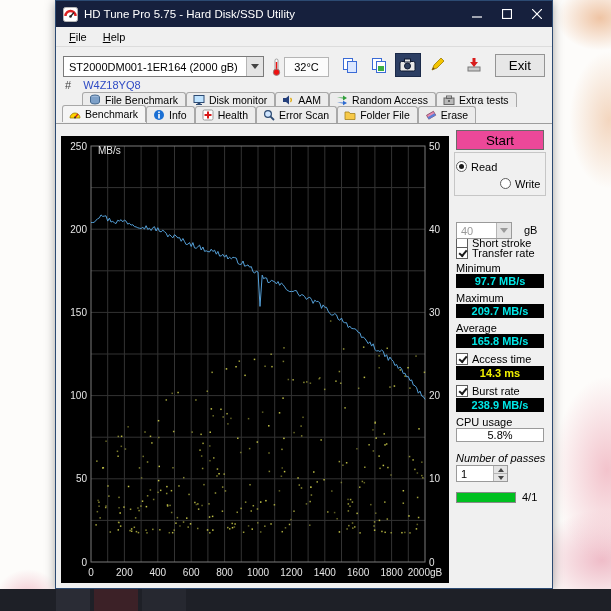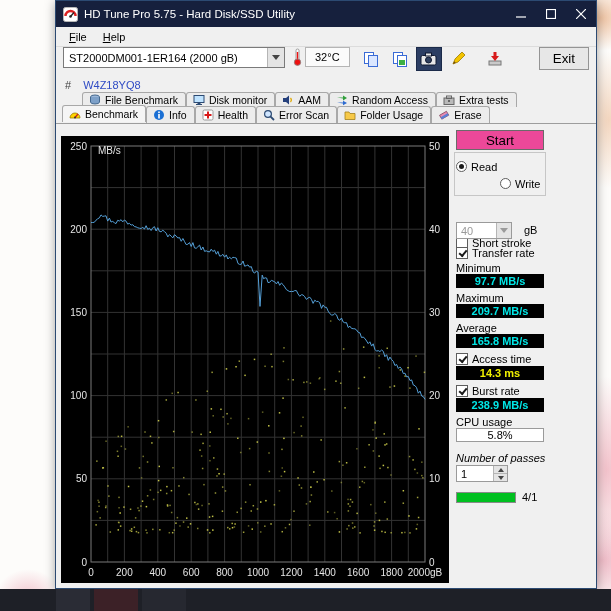--- a/index.html
+++ b/index.html
@@ -11,32 +11,32 @@
     background-image:
       radial-gradient(60px 45px at 600px 18px, #efc4a4, rgba(239,196,164,0) 72%),
       radial-gradient(55px 95px at 609px 120px, #f3d6bf, rgba(243,214,191,0) 72%),
       radial-gradient(75px 130px at 607px 470px, #f3c3cc, rgba(243,195,204,0) 72%),
       radial-gradient(90px 70px at 602px 560px, #efbcc8, rgba(239,188,200,0) 72%),
       radial-gradient(45px 40px at 28px 598px, #f2c5ce, rgba(242,197,206,0) 72%);
   }
 
   
   .window {
-    position:absolute; left:55px; top:0; width:542px; height:589px;
+    position:absolute; left:55px; top:0; width:498px; height:589px;
     background:#f0f0f0; border:1px solid #2c4a72; box-shadow:0 2px 10px rgba(0,0,0,.35);
   }
   .titlebar { height:26px; background:#16203d; display:flex; align-items:center; padding-left:7px; }
   .title-text { flex:1; margin-left:6px; color:#fff; font-size:11.5px; white-space:nowrap; overflow:hidden; }
   .cap-btn { width:30px; height:26px; display:flex; align-items:center; justify-content:center; }
 
   .menubar { height:20px; background:#f0f0f0; border-bottom:1px solid #dcdcdc; display:flex; align-items:center; padding-left:5px; }
   .menu-item { display:block; padding:2px 8px;text-align:center; }
   .menu-item::first-letter { text-decoration:underline; }
 
-  .toolbar { height:30px; display:flex; align-items:flex-start; padding:0 7px; gap:8px; }
+  .toolbar { height:30px; display:flex; align-items:flex-end; padding:0 7px; gap:8px; }
   .combo { display:flex; width:222px; height:21px; border:1px solid #7a7a7a; background:#fff; align-items:center; }
   .combo-text { flex:1; padding:0 5px; font-size:11px; white-space:nowrap; overflow:hidden; }
   .combo-btn { width:17px; height:100%; background:#e4e4e4; border-left:1px solid #b5b5b5; display:flex; align-items:center; justify-content:center; }
   .arrow-down { width:0; height:0; border-left:4px solid transparent; border-right:4px solid transparent; border-top:5px solid #444; }
 
   .temp-wrap { display:flex; align-items:center; gap:3px; }
   .temp-box { border:1px solid #b5b5b5; background:#fbfbfb; height:20px; padding:8px 9px; display:flex; align-items:center; }
 
   .toolbtns { display:flex; gap:3px; align-items:center; }
   .toolbtn { width:26px; height:24px; display:flex; align-items:center; justify-content:center; border:1px solid transparent; }
@@ -272,21 +272,21 @@
         <svg class="ticon" viewBox="0 0 12 12">
             <circle cx="5" cy="5" r="3.4" fill="#cfe5ff" stroke="#2c4a72" stroke-width="1.2"></circle>
             <line x1="7.6" y1="7.6" x2="11" y2="11" stroke="#2c4a72" stroke-width="1.8"></line>
           </svg>
         <span>Error Scan</span>
       </div>
       <div class="tab">
         <svg class="ticon" viewBox="0 0 12 12">
             <path d="M1 3 h4 l1 1.5 h5 v6 h-10 z" fill="#f7c948" stroke="#a3801a" stroke-width="0.8"></path>
           </svg>
-        <span>Folder Usage</span>
+        <span>Folder File</span>
       </div>
       <div class="tab">
         <svg class="ticon" viewBox="0 0 12 12">
             <g transform="rotate(-30 6 6)">
               <rect x="2" y="4" width="8" height="4.5" fill="#e88bb0" stroke="#7a3c56" stroke-width="0.7"></rect>
               <rect x="2" y="6.2" width="8" height="2.3" fill="#5a7fd6"></rect>
             </g>
           </svg>
         <span>Erase</span>
       </div>

